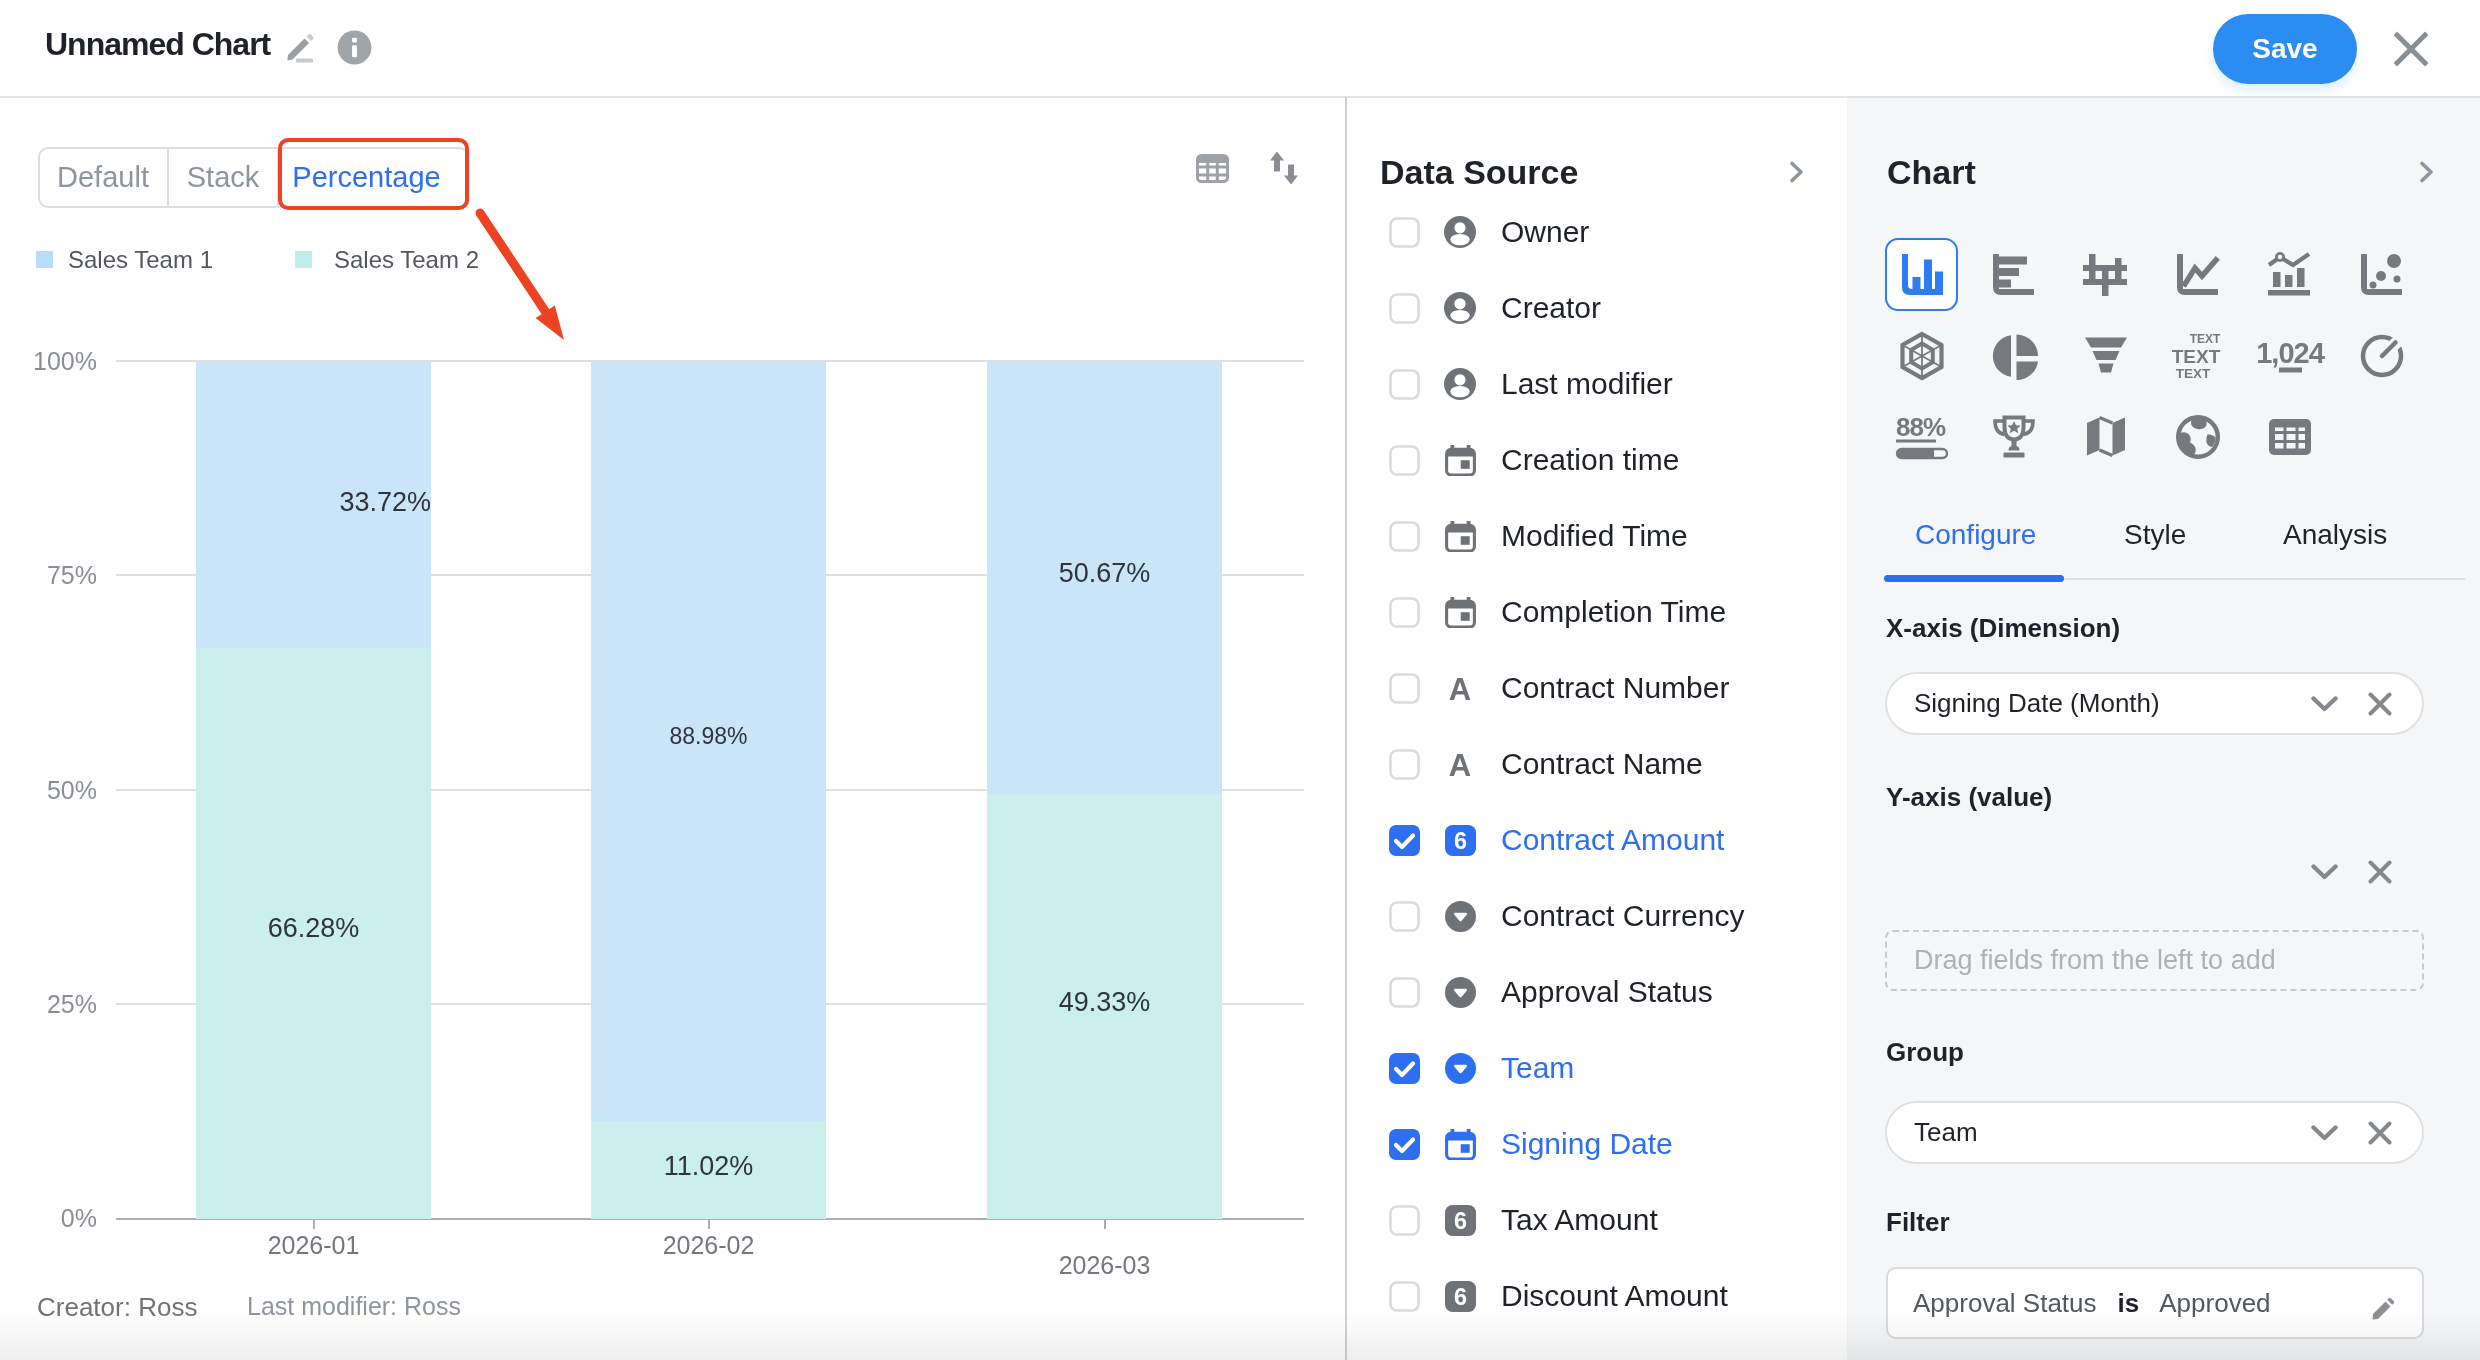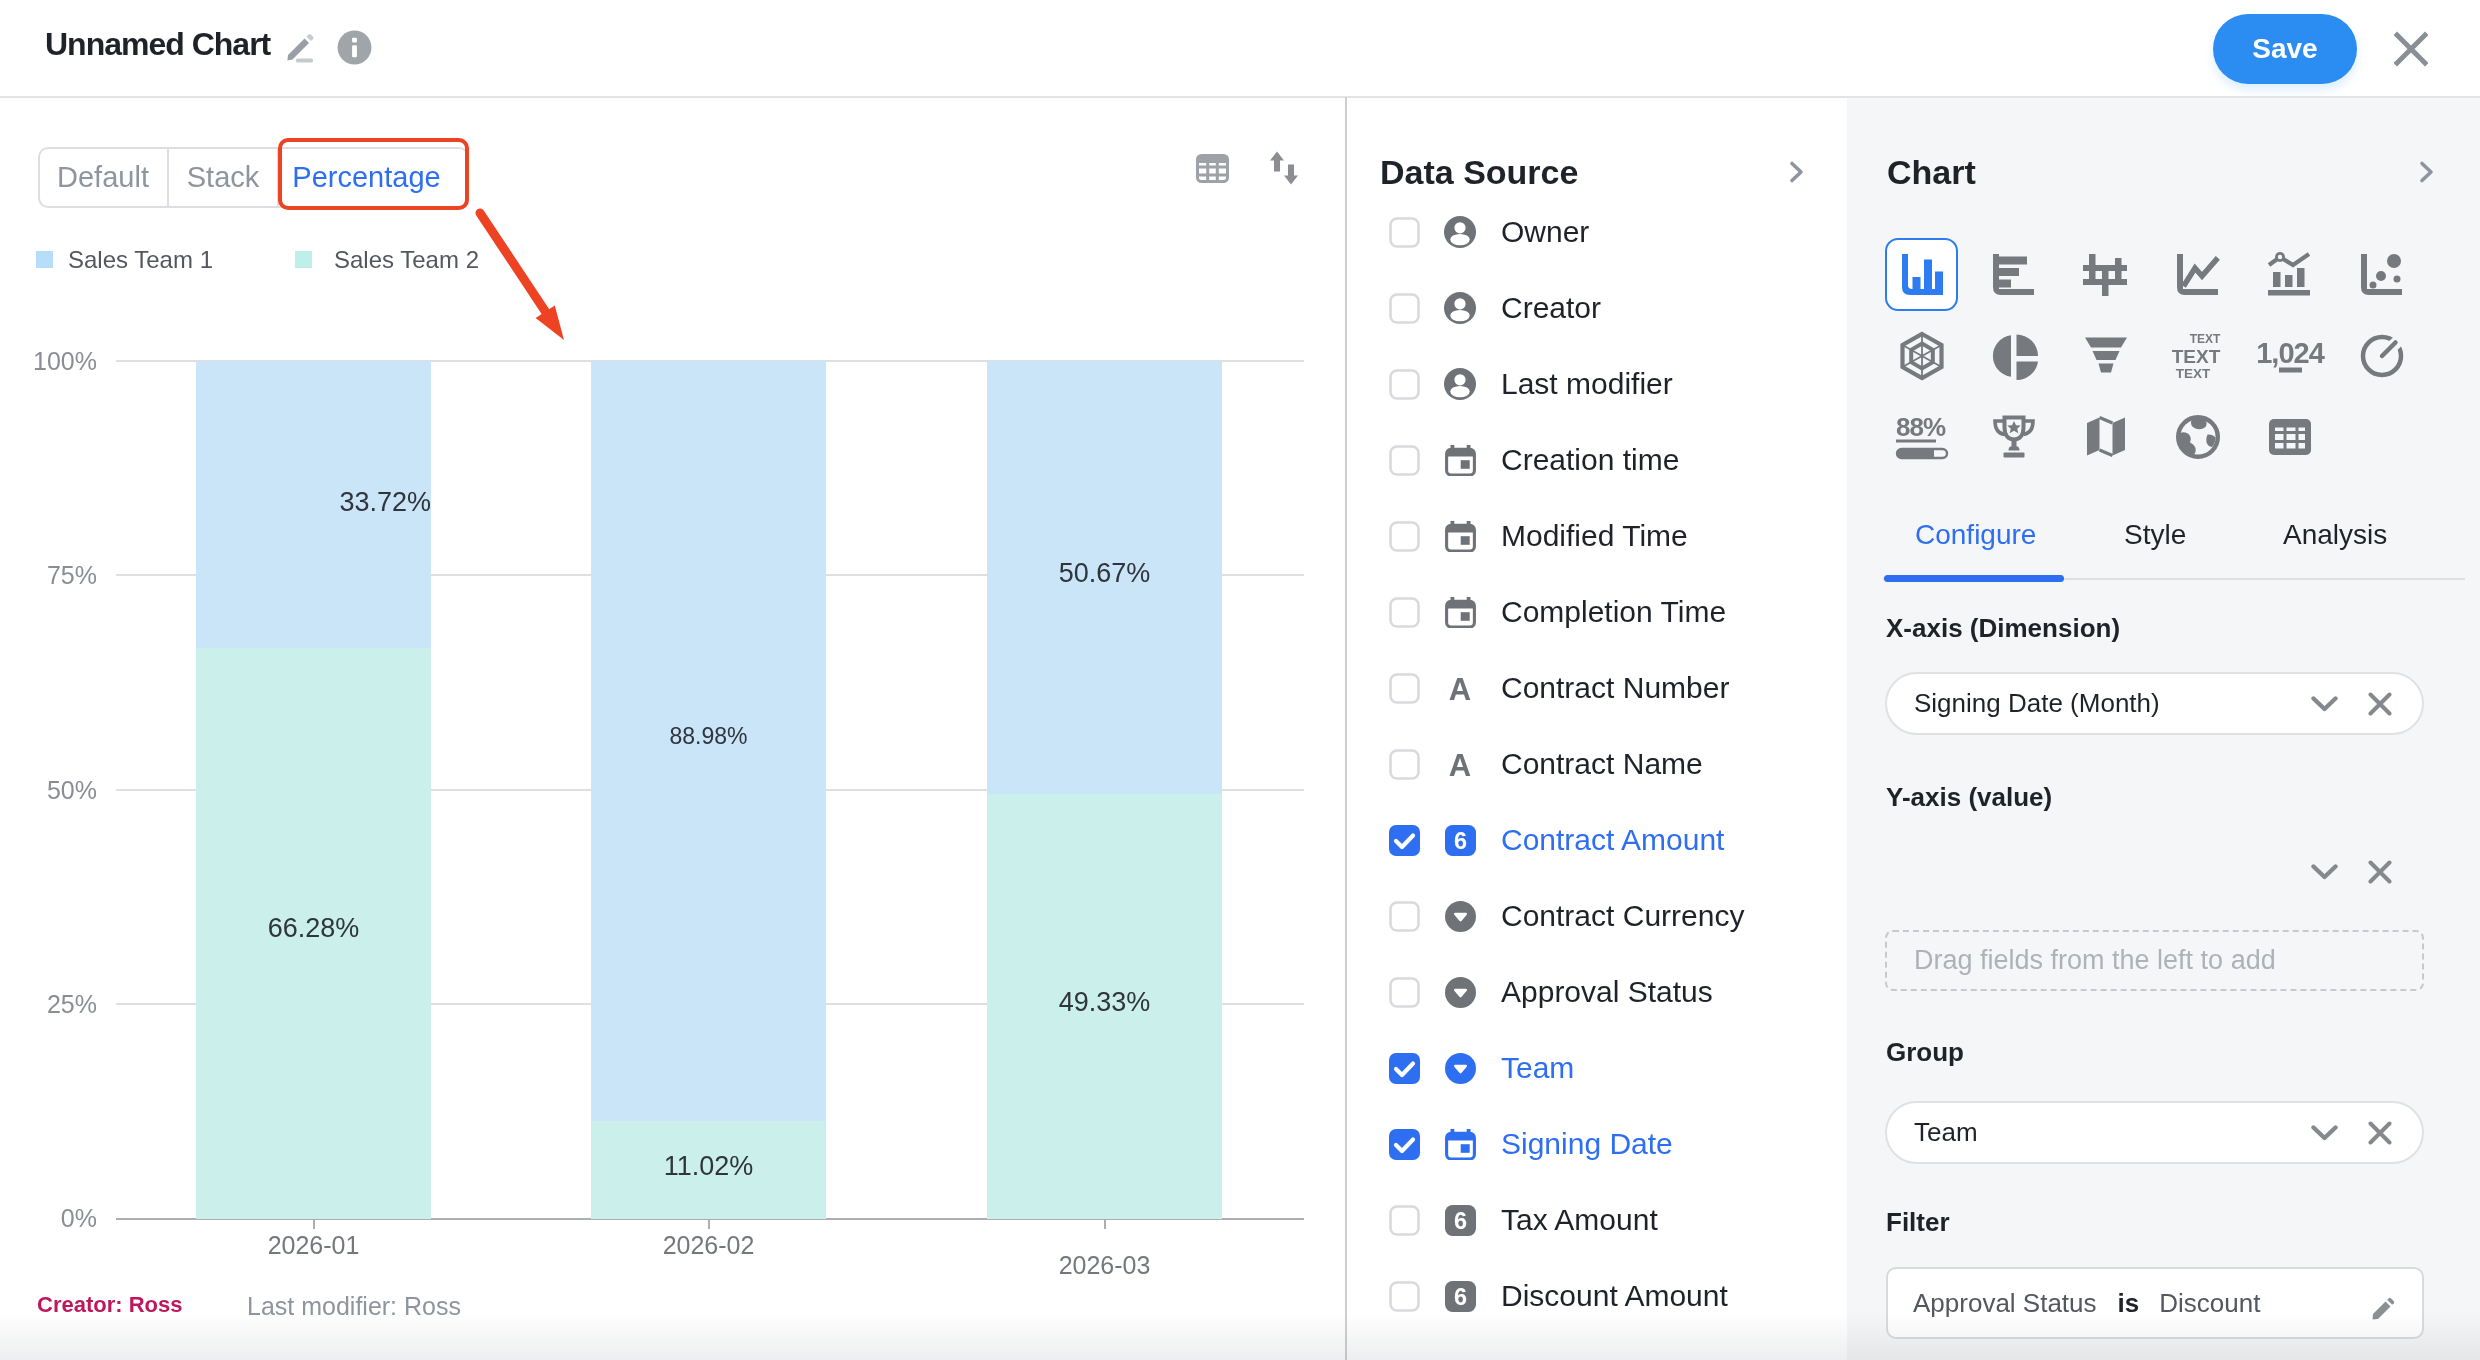--- a/index.html
+++ b/index.html
@@ -88,21 +88,21 @@
   <div class="abs" style="left:196px; top:913px; width:235px; text-align:center; font-size:27px; color:#2F343D;">66.28%</div>
   <div class="abs" style="left:591px; top:723px; width:235px; text-align:center; font-size:23px; color:#2F343D;">88.98%</div>
   <div class="abs" style="left:591px; top:1151px; width:235px; text-align:center; font-size:27px; color:#2F343D;">11.02%</div>
   <div class="abs" style="left:987px; top:558px; width:235px; text-align:center; font-size:27px; color:#2F343D;">50.67%</div>
   <div class="abs" style="left:987px; top:987px; width:235px; text-align:center; font-size:27px; color:#2F343D;">49.33%</div>
 
   <div class="abs" style="left:196px; top:1231px; width:235px; text-align:center; font-size:25px; color:#74787E;">2026-01</div>
   <div class="abs" style="left:591px; top:1231px; width:235px; text-align:center; font-size:25px; color:#74787E;">2026-02</div>
   <div class="abs" style="left:987px; top:1231px; width:235px; text-align:center; font-size:25px; color:#74787E;margin-top:20px;">2026-03</div>
 
-  <div class="abs" style="left:37px; top:1292px; font-size:22px; color:#be185d;font-weight:bold;">Creator: Ross</div>
+  <div class="abs" style="left:37px; top:1292px; font-size:26px; color:#737373;">Creator: Ross</div>
   <div class="abs" style="left:247px; top:1292px; font-size:25px; color:#8F959E;">Last modifier: Ross</div>
 
   <div class="abs" style="left:1345px; top:97px; width:2px; height:1263px; background:#CDCFD2;"></div>
 
   <svg width="0" height="0" style="position:absolute">
     <defs>
       <symbol id="cb-off" viewBox="0 0 31 31">
         <rect x="1.5" y="1.5" width="28" height="28" rx="6.5" fill="#fff" stroke="#D8DADD" stroke-width="2.6"></rect>
       </symbol>
       <symbol id="cb-on" viewBox="0 0 31 31">
@@ -458,21 +458,21 @@
       <path d="M2.5 2.5 L13.5 13 L24.5 2.5" fill="none" stroke="#85898E" stroke-width="4.4" stroke-linecap="round" stroke-linejoin="round"></path>
     </svg>
   <svg class="abs" style="left:2368px; top:1121px;" width="24" height="24" viewBox="0 0 24 24">
       <path d="M2.5 2.5 L21.5 21.5 M21.5 2.5 L2.5 21.5" stroke="#85898E" stroke-width="4" stroke-linecap="round"></path>
     </svg>
 
   <div class="abs" style="left:1886px; top:1207px; font-size:26px; font-weight:bold; color:#1F2329;">Filter</div>
   <div class="abs vctr" style="left:1886px; top:1267px; width:538px; height:72px; box-sizing:border-box; background:#fff; border:2px solid #D8DADD; border-radius:10px;">
     <span style="margin-left:25px; font-size:26px; color:#53575E;">Approval Status</span>
     <span style="margin-left:21px; font-size:26px; font-weight:bold; color:#1F2329;">is</span>
-    <span style="margin-left:20px; font-size:26px; color:#53575E;">Discount</span>
+    <span style="margin-left:20px; font-size:26px; color:#53575E;">Approved</span>
   </div>
   <svg class="abs" style="left:2371px; top:1297px;" width="24" height="24" viewBox="0 0 24 24">
     <path d="M2 17 L14.5 4.5 L19.5 9.5 L7 22 L1.5 22.5 Z" fill="#8B8F94"></path>
     <path d="M16.2 2.8 L17.8 1.2 Q18.8 0.4 19.8 1.2 L22.8 4.2 Q23.6 5.2 22.8 6.2 L21.2 7.8 Z" fill="#8B8F94"></path>
   </svg>
 
   <div class="abs" style="left:0; top:1312px; width:2480px; height:48px; background:linear-gradient(180deg, rgba(110,116,124,0) 0%, rgba(110,116,124,0.12) 100%);"></div>
 
 </div>
 

